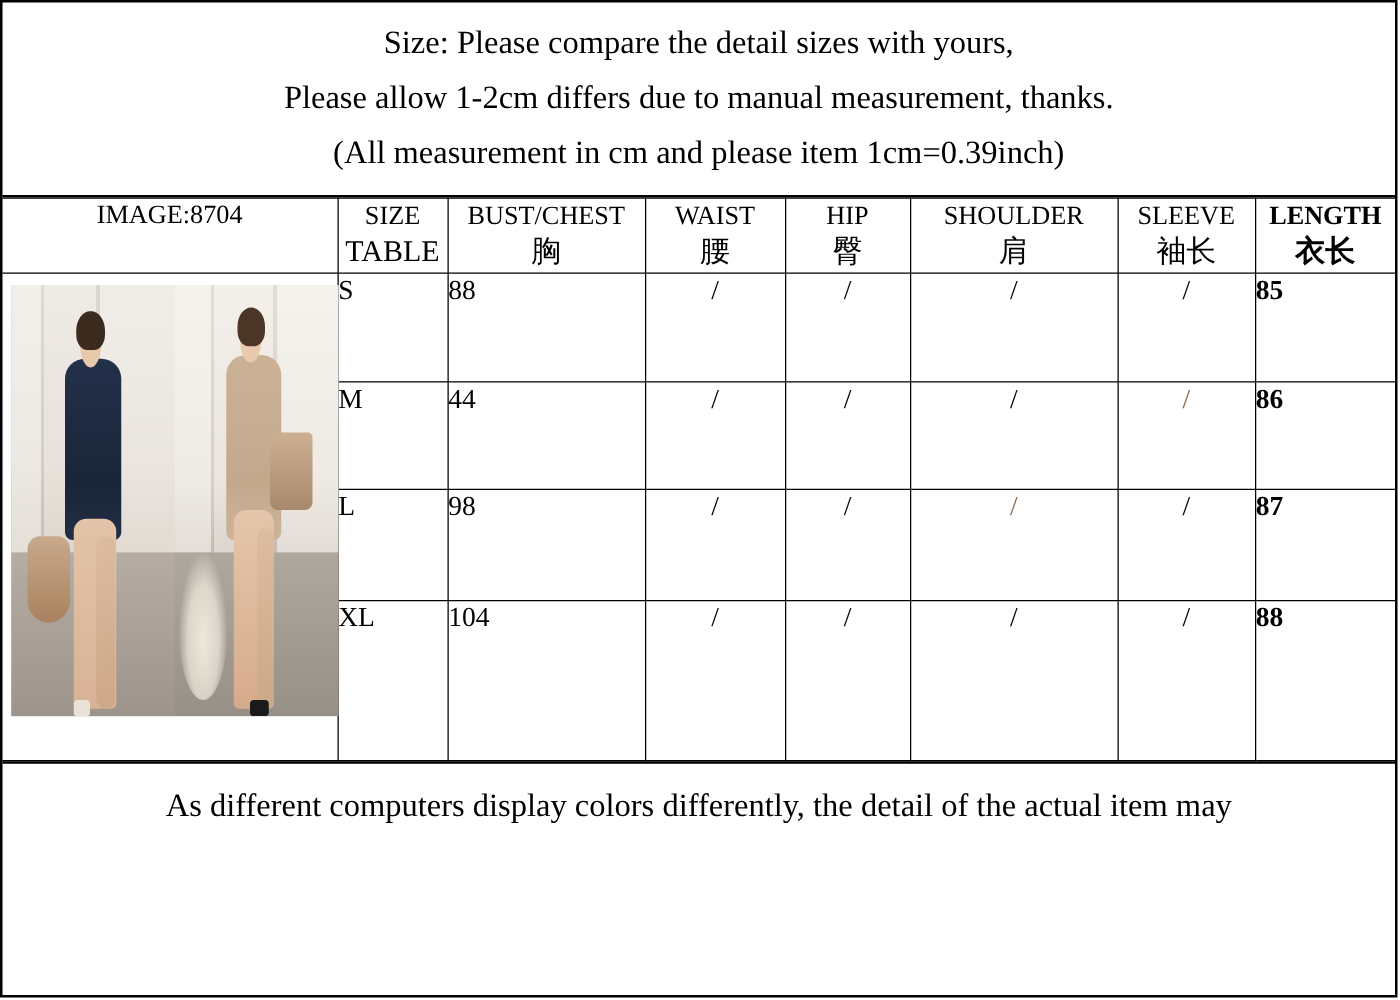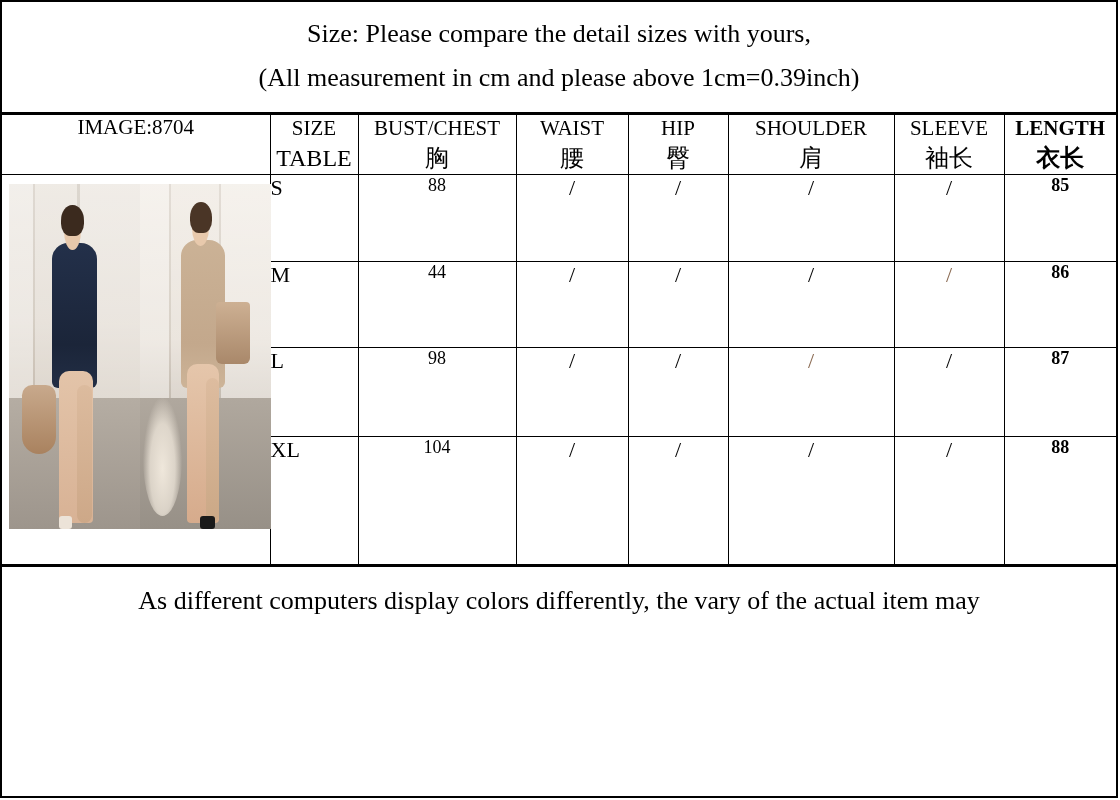--- a/index.html
+++ b/index.html
@@ -84,22 +84,21 @@
     text-align: center;
     font-size: 21px;
     padding-top: 11px;
   }
   .size-label {
     text-align: left;
     font-size: 22px;
     padding: 8px 0 0 8px;
   }
   .val {
-    text-align: center;
-    font-size: 18px;
+    font-size: 22px;
     padding-top: 8px;
   }
   .slash {
     text-align: center;
     font-size: 22px;
     padding-top: 8px;
   }
   .slash.faint { color: #8a6a52; }
   .row-s td  { height: 86px; }
   .row-m td  { height: 85px; }
@@ -274,21 +273,22 @@
   }
   .footer-note .line.second { padding-top: 26px; }
 </style>
 </head>
 <body>
 
 <div class="sheet">
 
   <div class="header-notes">
     <div class="line">Size: Please compare the detail sizes with yours,</div>
-    <div class="line">(All measurement in cm and please above 1cm=0.39inch)</div>
+    <div class="line">Please allow 1-2cm differs due to manual measurement, thanks.</div>
+    <div class="line">(All measurement in cm and please item 1cm=0.39inch)</div>
   </div>
 
   <table class="size-table">
     <colgroup>
       <col class="col-image">
       <col class="col-size">
       <col class="col-bust">
       <col class="col-waist">
       <col class="col-hip">
       <col class="col-shoulder">
@@ -389,16 +389,16 @@
         <td class="slash">/</td>
         <td class="slash">/</td>
         <td class="slash">/</td>
         <td class="slash">/</td>
         <td class="val">88</td>
       </tr>
     </tbody>
   </table>
 
   <div class="footer-note">
-    <div class="line">As different computers display colors differently, the vary of the actual item may</div>
+    <div class="line">As different computers display colors differently, the detail of the actual item may</div>
   </div>
 
 </div>
 
 </body></html>

